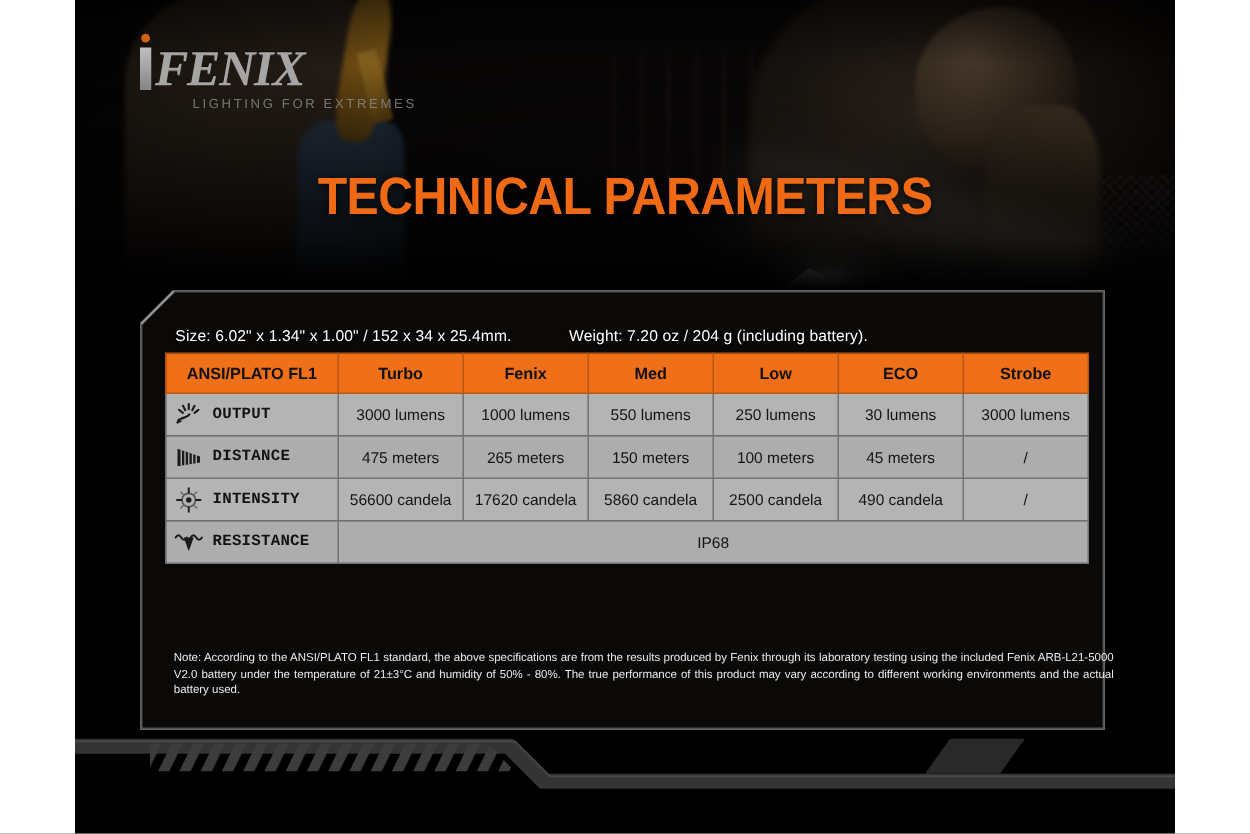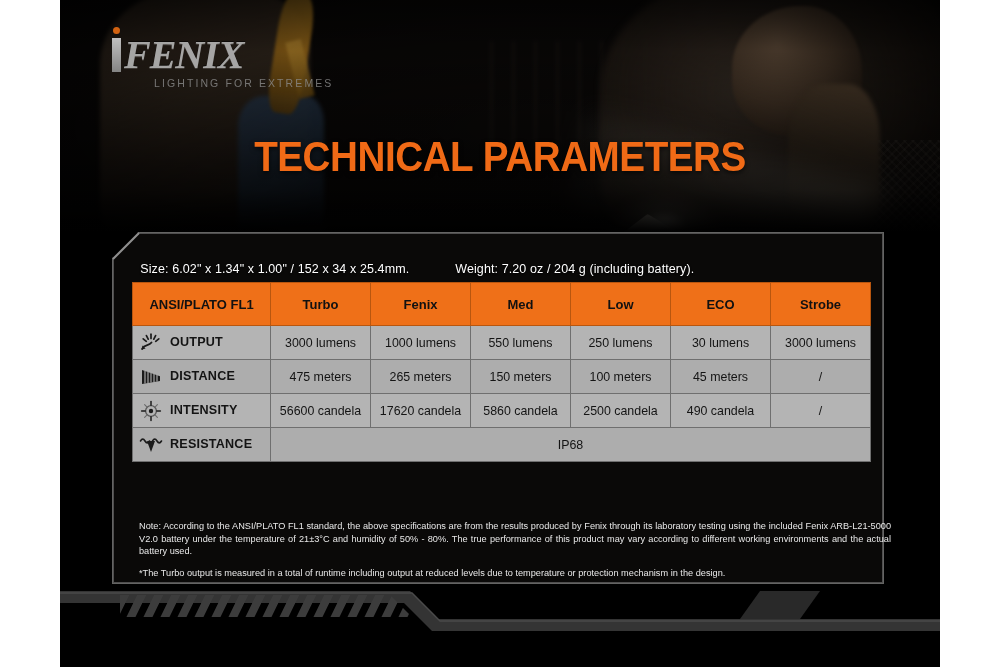--- a/index.html
+++ b/index.html
@@ -169,31 +169,31 @@
     border-collapse:collapse;
     font-size:12.4px; color:#141414;
     table-layout:fixed;
   }
   #tbl td, #tbl th{
     border:1px solid #6f6f6f;
     text-align:center; vertical-align:middle;
     padding:0 2px;
   }
   #tbl thead th{
-    background:#ef7018; color:#111; font-weight:bold; height:43px; font-size:13px;
+    background:#ef7018; color:#111; font-weight:bold; height:32px; font-size:13px;
     border-color:#b8560f;
   }
   #tbl tbody td{ background:#b2b2b2; height:34px; }
   #tbl tbody tr:nth-child(odd) td{ background:#b4b4b4; }
   #tbl tbody tr:nth-child(even) td{ background:#adadad; }
   .lbl{
     text-align:left !important; padding-left:6px !important; font-weight:bold;
     font-size:12.6px; letter-spacing:.2px;
   }
-  .lbl-in{ display:flex; align-items:center; gap:7px; }
+  .lbl-in{ display:flex; align-items:center; gap:7px;font-family:Liberation Mono, monospace; }
   .lbl-tx{ line-height:1.05; }
   .two{ line-height:1.18; }
   .ic{ width:24px; height:24px; flex:0 0 24px; display:block; }
 
   
   #deco{ position:absolute; left:60px; right:60px; bottom:0; height:88px; z-index:28; }
   #deco svg{ width:100%; height:100%; display:block; }
 
   
   #notes{
@@ -361,21 +361,20 @@
             <span class="lbl-tx">RESISTANCE</span>
           </span>
         </td>
         <td colspan="6">IP68</td>
       </tr>
     </tbody>
   </table>
 
   <div id="notes">
     <div id="note1">Note: According to the ANSI/PLATO FL1 standard, the above specifications are from the results produced by Fenix through its laboratory testing using the included Fenix ARB-L21-5000 V2.0 battery under the temperature of 21±3°C and humidity of 50% - 80%. The true performance of this product may vary according to different working environments and the actual battery used.</div>
-    <div id="note2">*The Turbo output is measured in a total of runtime including output at reduced levels due to temperature or protection mechanism in the design.</div>
   </div>
 
   <div id="deco">
     <svg viewBox="0 0 880 88" preserveAspectRatio="none">
       <defs>
         <pattern id="hz" width="17" height="28" patternUnits="userSpaceOnUse" patternTransform="skewX(-26)">
           <rect x="0" y="0" width="9" height="28" fill="#3c3c3c"></rect>
         </pattern>
       </defs>
       <path d="M0 12 L350 12 L378 40 L880 40 L880 52 L372 52 L344 24 L0 24 Z" fill="#343434"></path>

